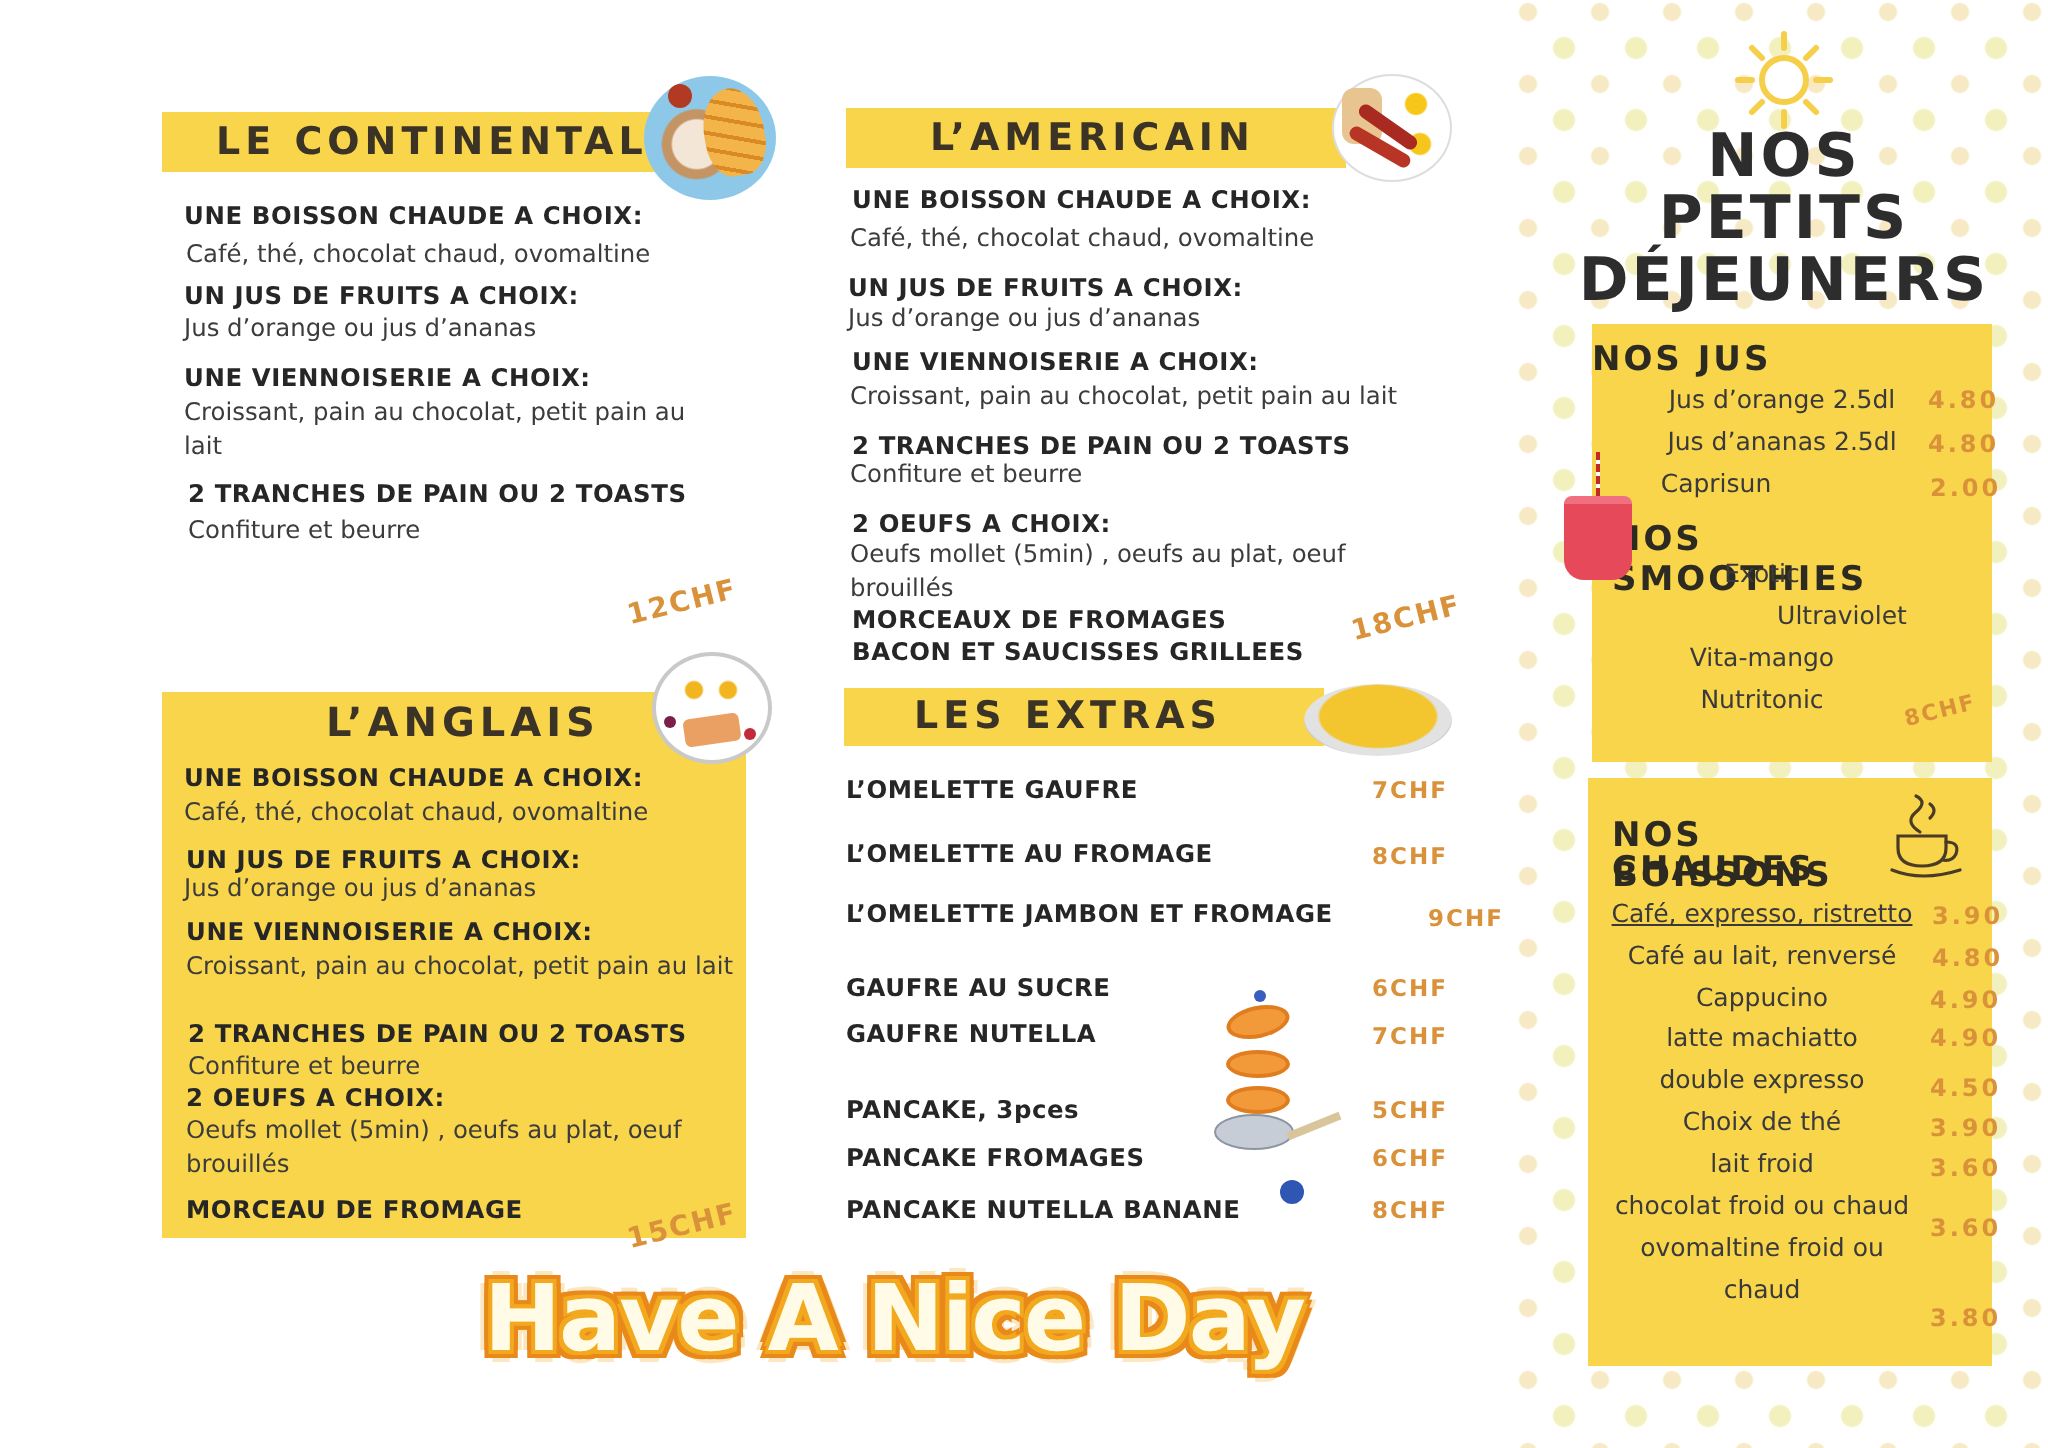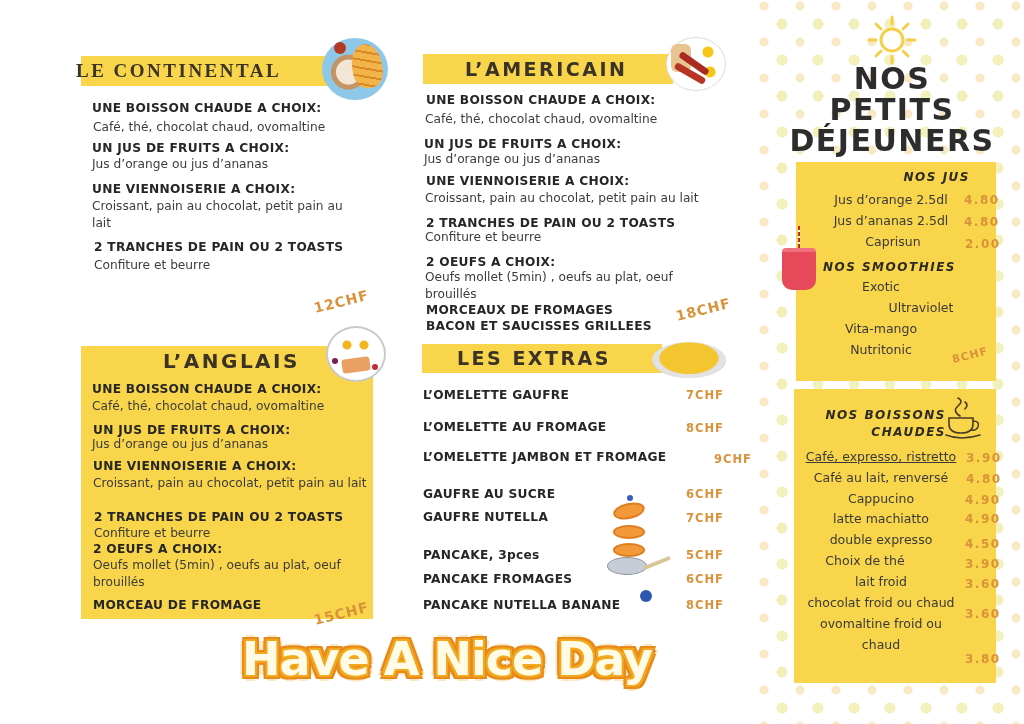--- a/index.html
+++ b/index.html
@@ -25,21 +25,21 @@
           background-image: radial-gradient(circle, #f0efb6 5px, transparent 6px);
           background-size: 36px 36px; background-position: 6px 6px; opacity: 0.9; }
   .dots2 { position: absolute; left: 758px; top: 0; width: 266px; height: 724px;
           background-image: radial-gradient(circle, #f5e3b5 4px, transparent 5px);
           background-size: 36px 36px; background-position: 24px 24px; opacity: 0.8; }
 
   .bigtitle { position: absolute; font-weight: bold; color: #2d2d2d; text-align: center; font-size: 30px; letter-spacing: 1.5px; line-height: 30px; }
 
   .rc { position: absolute; text-align: center; font-size: 12.5px; color: #3a3a3a; }
   .rp { position: absolute; font-weight: bold; color: #d9923a; font-size: 12px; letter-spacing: 1.5px; }
-  .rh { position: absolute; text-align: right; font-weight: bold; font-size: 12px; letter-spacing: 1.5px; color: #2d2a22; font-style: italic; }
+  .rh { position: absolute; text-align: left; font-weight: bold; font-size: 17px; letter-spacing: 1.5px; color: #2d2a22; }
 
   
   .plate { position: absolute; border-radius: 50%; }
 
   .nice { position: absolute; left: 232px; top: 630px; width: 430px; height: 58px; text-align: center;
           font-family: "DejaVu Sans", sans-serif; font-weight: bold; font-size: 46px; line-height: 58px; letter-spacing: -1px;
           color: #fffbe6;
           text-shadow:
             0 0 0 #f6c32a,
             2px 2px 0 #f2a81f, -2px -2px 0 #f2a81f, 2px -2px 0 #f2a81f, -2px 2px 0 #f2a81f,
@@ -48,21 +48,21 @@
             6px 0 0 #fbe7c2, -6px 0 0 #fbe7c2, 0 6px 0 #fbe7c2, 0 -6px 0 #fbe7c2; }
 </style>
 </head>
 <body>
 
 <div class="dots"></div>
 <div class="dots2"></div>
 
 <section>
   <div class="hbar" style="left:81px; top:56px; width:262px;"></div>
-  <div class="htitle" style="left:76px; top:56px;font-family:Liberation Serif, serif;">LE CONTINENTAL</div>
+  <div class="htitle" style="left:108px; top:56px;">LE CONTINENTAL</div>
   <div class="plate" style="left:322px; top:38px; width:66px; height:62px; background: radial-gradient(circle at 40% 55%, #f3e6d6 0 12px, #c49464 13px 17px, #8ec8e8 18px);">
     <div class="abs" style="left:30px; top:6px; width:30px; height:44px; border-radius: 50% 50% 40% 40%; background: repeating-linear-gradient(20deg,#f3b44a 0 6px,#d98a24 6px 8px); transform: rotate(-10deg);"></div>
     <div class="abs" style="left:12px; top:4px; width:12px; height:12px; border-radius:50%; background:#b23a22;"></div>
   </div>
 
   <div class="k" style="left:92px; top:101px;">UNE BOISSON CHAUDE A CHOIX:</div>
   <div class="v" style="left:93px; top:119px; width:280px;">Café, thé, chocolat chaud, ovomaltine</div>
   <div class="k" style="left:92px; top:141px;">UN JUS DE FRUITS A CHOIX:</div>
   <div class="v" style="left:92px; top:156px; width:280px;">Jus d’orange ou jus d’ananas</div>
   <div class="k" style="left:92px; top:182px;">UNE VIENNOISERIE A CHOIX:</div>
@@ -180,21 +180,21 @@
   <div class="bigtitle" style="left:780px; top:95px; width:224px;">PETITS</div>
   <div class="bigtitle" style="left:780px; top:126px; width:224px;">DÉJEUNERS</div>
 
   <div class="panel" style="left:796px; top:162px; width:200px; height:219px;"></div>
   <div class="rh" style="left:796px; top:170px; width:174px;">NOS JUS</div>
 
   <div class="rc" style="left:806px; top:192px; width:170px;">Jus d’orange 2.5dl</div>
   <div class="rp" style="left:964px; top:193px;">4.80</div>
   <div class="rc" style="left:806px; top:213px; width:170px;">Jus d’ananas 2.5dl</div>
   <div class="rp" style="left:964px; top:215px;">4.80</div>
-  <div class="rc" style="left:796px; top:234px; width:170px;padding-left:24px;">Caprisun</div>
+  <div class="rc" style="left:761px; top:234px; width:170px;padding-left:24px;">Caprisun</div>
   <div class="rp" style="left:965px; top:237px;">2.00</div>
 
   <div class="rh" style="left:806px; top:260px; width:150px;">NOS SMOOTHIES</div>
   <div class="rc" style="left:796px; top:279px; width:170px;">Exotic</div>
   <div class="rc" style="left:836px; top:300px; width:170px;">Ultraviolet</div>
   <div class="rc" style="left:796px; top:321px; width:170px;">Vita-mango</div>
   <div class="rc" style="left:796px; top:342px; width:170px;">Nutritonic</div>
   <div class="price" style="left:954px; top:353px; font-size:11px;">8CHF</div>
 
   <div class="abs" style="left:780px; top:226px; width:40px; height:66px;">
@@ -220,21 +220,21 @@
   <div class="rc" style="left:796px; top:449px; width:170px;text-decoration:underline;">Café, expresso, ristretto</div>
   <div class="rp" style="left:966px; top:451px;">3.90</div>
   <div class="rc" style="left:796px; top:470px; width:170px;">Café au lait, renversé</div>
   <div class="rp" style="left:966px; top:472px;">4.80</div>
   <div class="rc" style="left:796px; top:491px; width:170px;">Cappucino</div>
   <div class="rp" style="left:965px; top:493px;">4.90</div>
   <div class="rc" style="left:796px; top:511px; width:170px;">latte machiatto</div>
   <div class="rp" style="left:965px; top:512px;">4.90</div>
   <div class="rc" style="left:796px; top:532px; width:170px;">double expresso</div>
   <div class="rp" style="left:965px; top:537px;">4.50</div>
-  <div class="rc" style="left:780px; top:553px; width:170px;">Choix de thé</div>
+  <div class="rc" style="left:796px; top:553px; width:170px;">Choix de thé</div>
   <div class="rp" style="left:965px; top:557px;">3.90</div>
   <div class="rc" style="left:796px; top:574px; width:170px;">lait froid</div>
   <div class="rp" style="left:965px; top:577px;">3.60</div>
   <div class="rc" style="left:796px; top:595px; width:170px;">chocolat froid ou chaud</div>
   <div class="rp" style="left:965px; top:607px;">3.60</div>
   <div class="rc" style="left:796px; top:616px; width:170px;">ovomaltine froid ou</div>
   <div class="rc" style="left:796px; top:637px; width:170px;">chaud</div>
   <div class="rp" style="left:965px; top:652px;">3.80</div>
 </aside>
 

